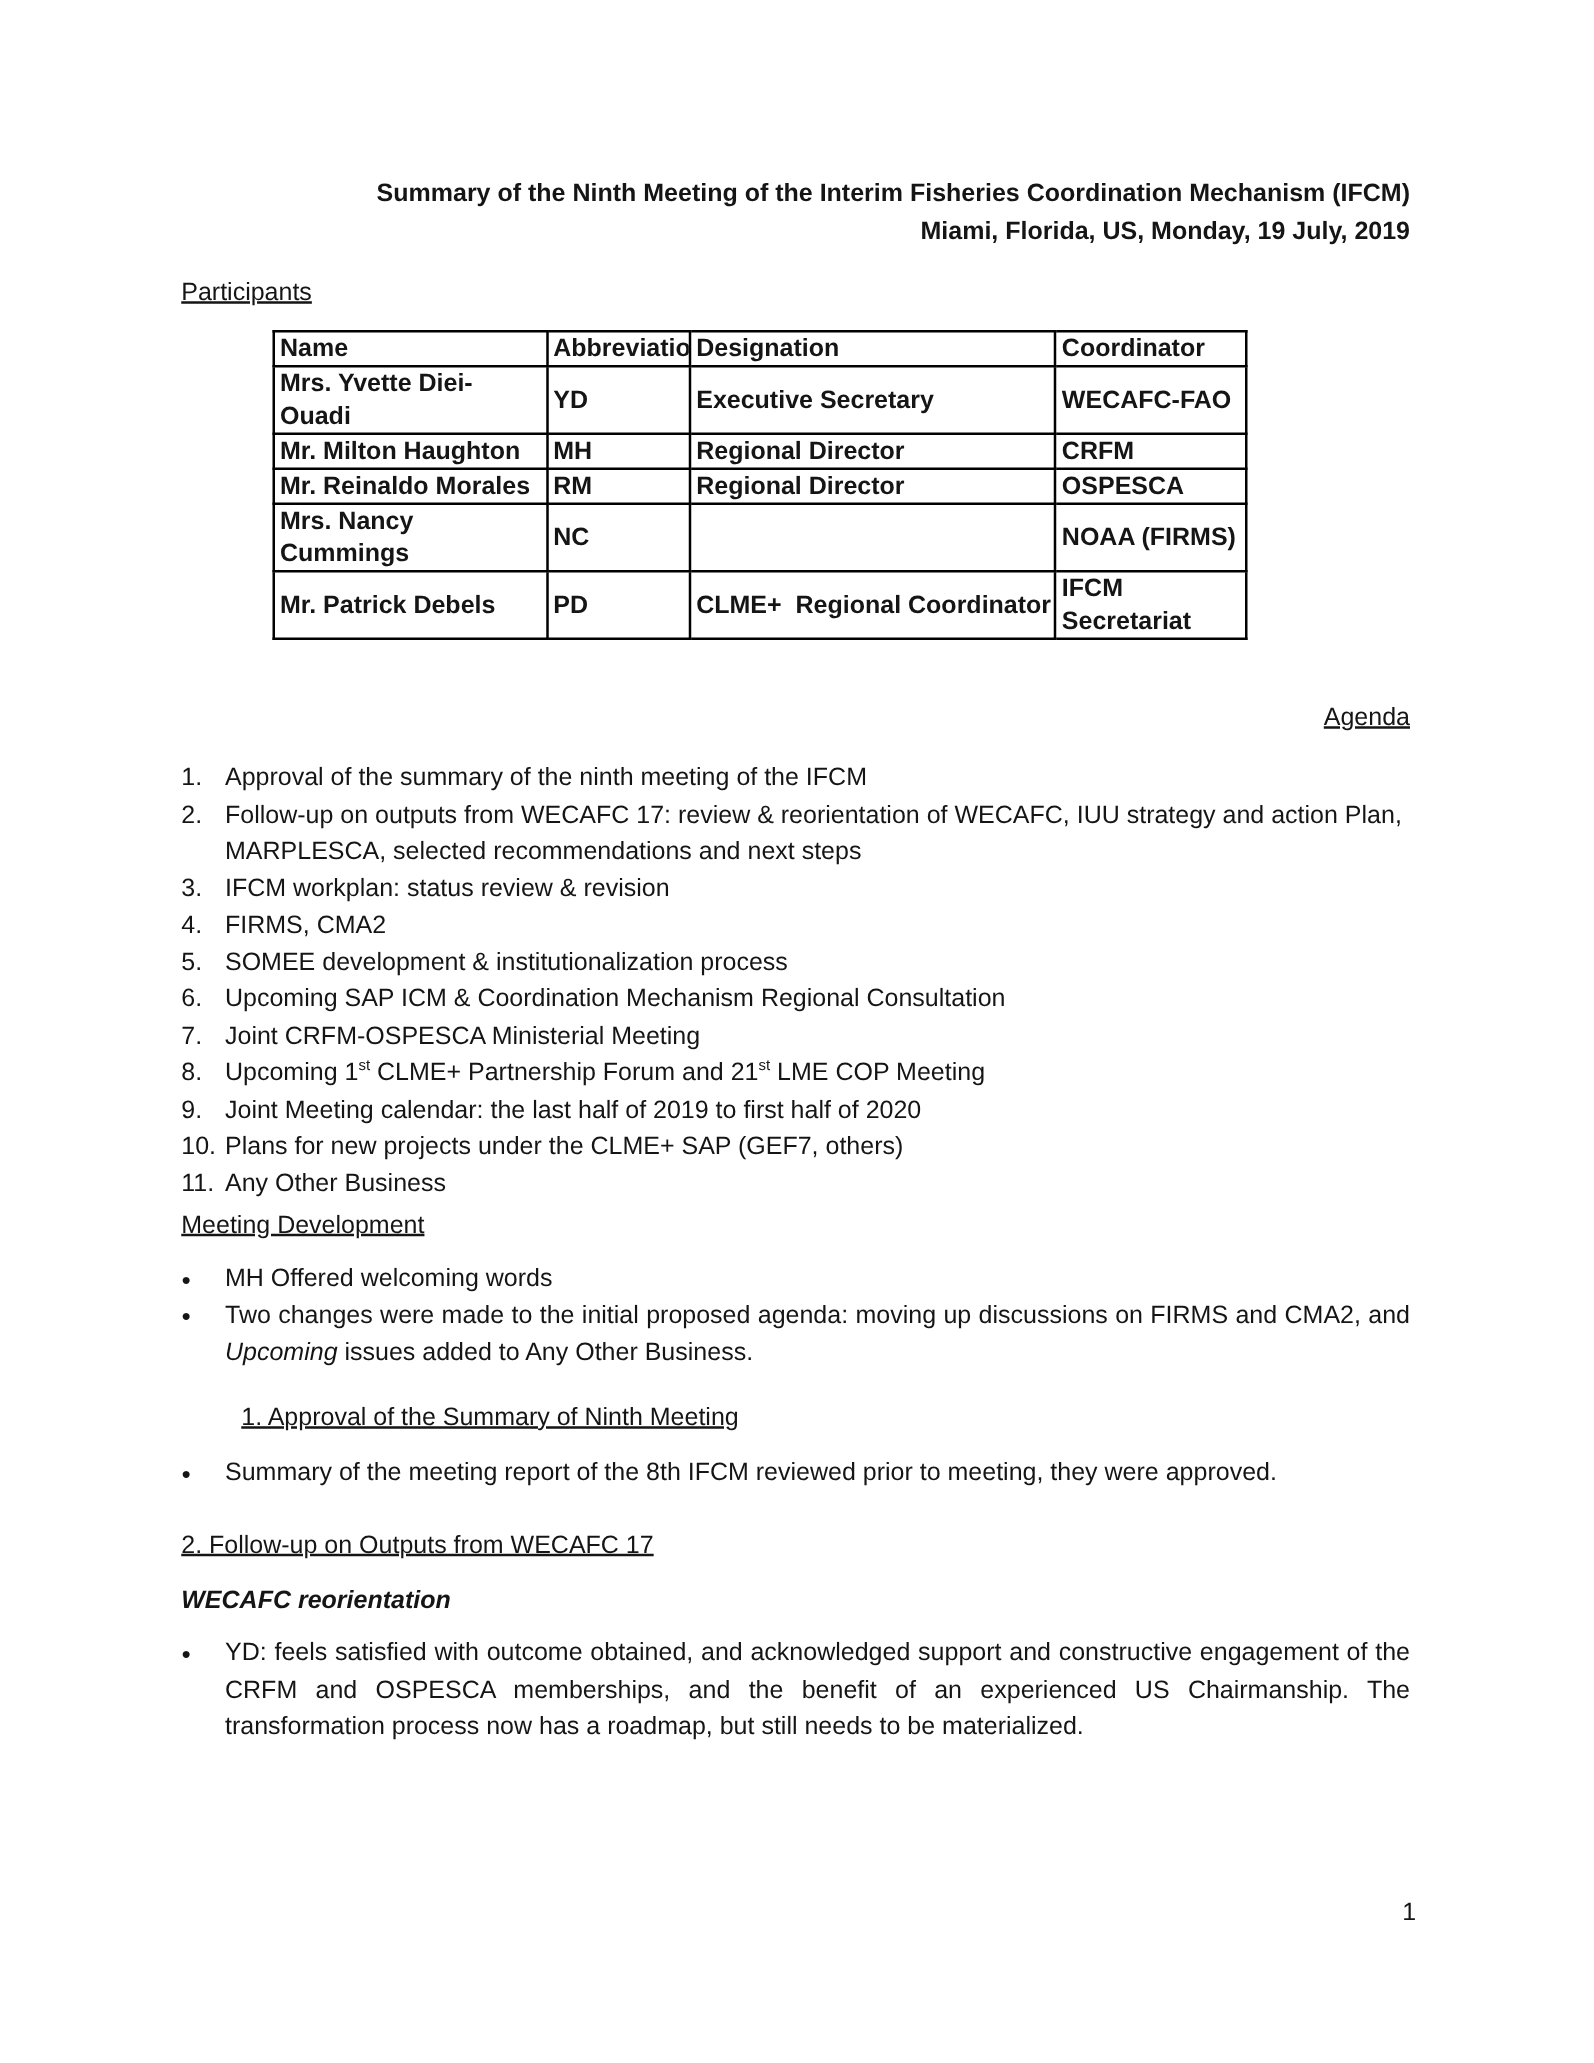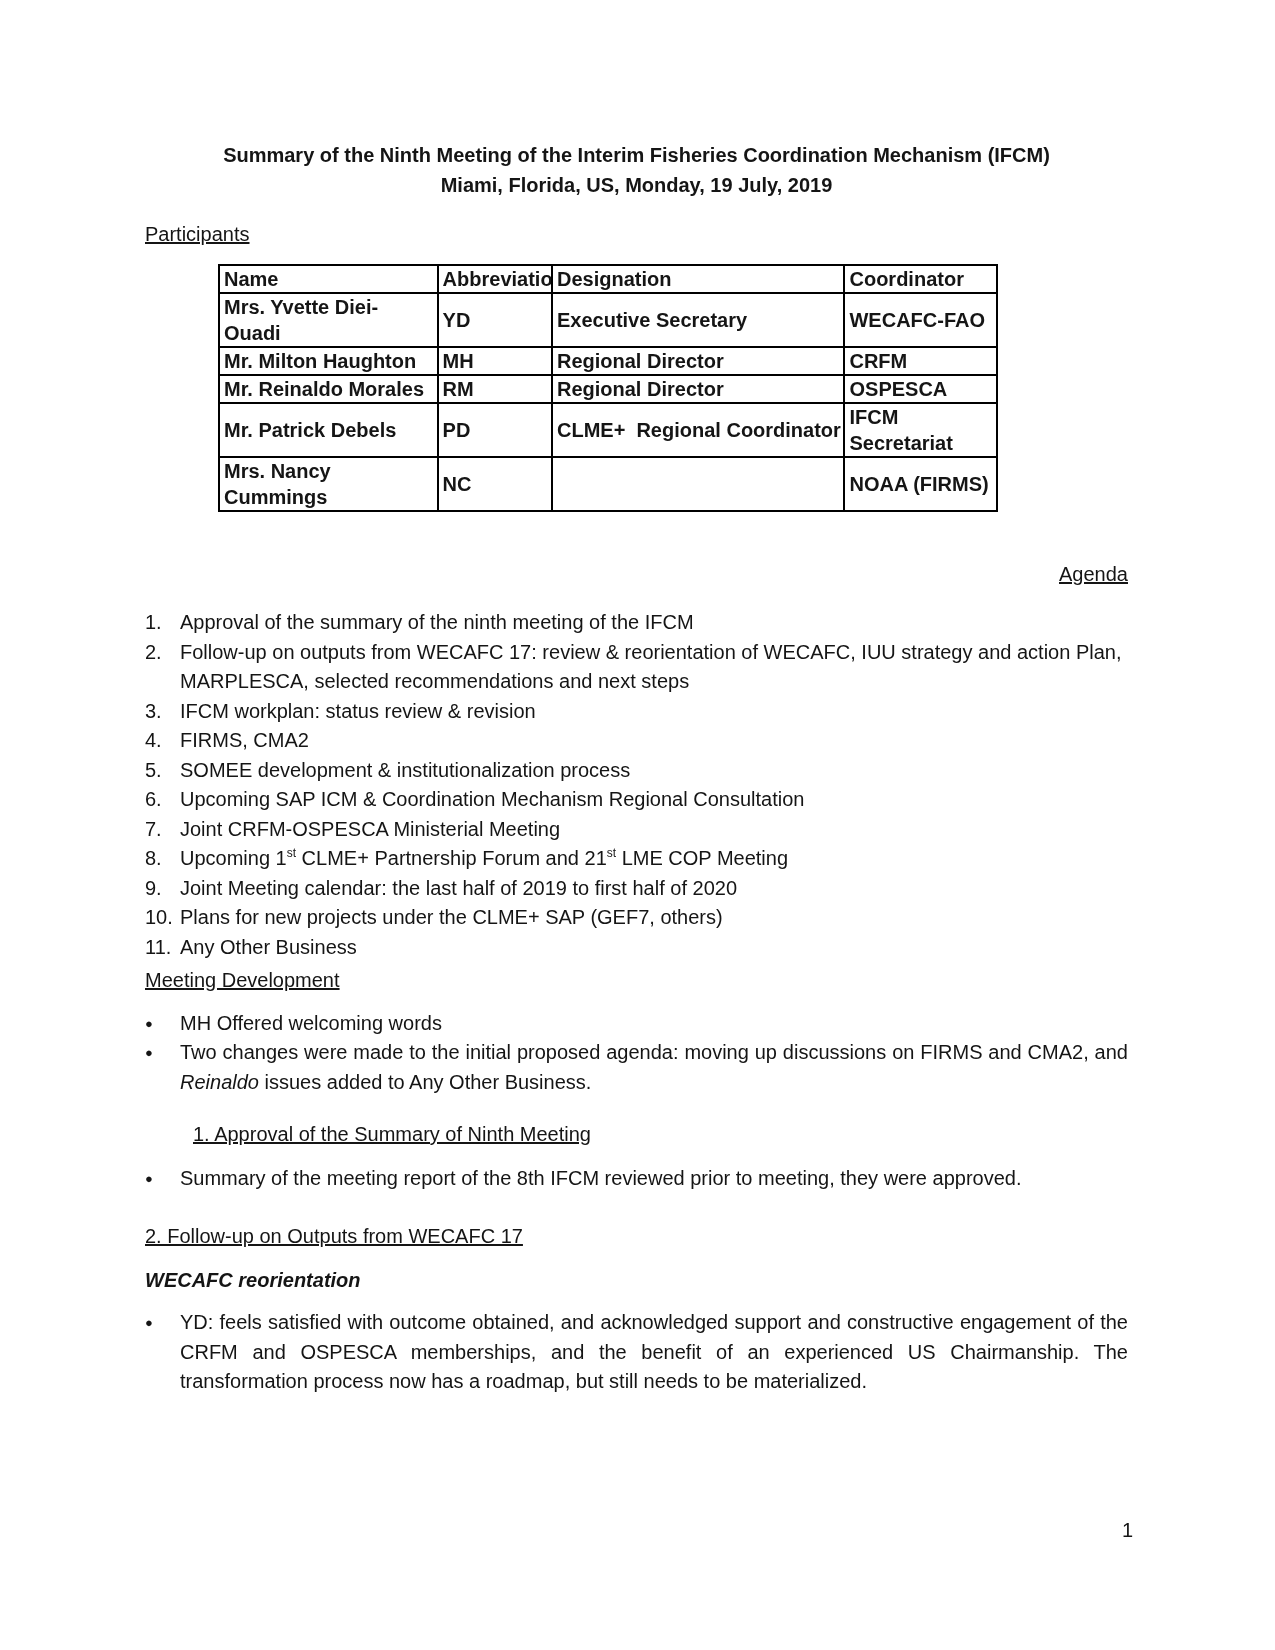--- a/index.html
+++ b/index.html
@@ -10,21 +10,21 @@
     height: 1650px;
     background: #ffffff;
     color: #151515;
     font-family: "Liberation Sans", "DejaVu Sans", sans-serif;
     font-size: 20px;
     line-height: 29.5px;
     box-sizing: border-box;
     padding: 141px 147px 0 145px;
     overflow: hidden;
   }
-  .title-block { text-align: center; font-weight: bold; }
+  .title-block { text-align: right; font-weight: bold; }
   .heading {
     font-weight: normal;
     text-decoration: underline;
     margin-top: 20px;
   }
   .h-agenda   { margin-top: 48px; text-align: right; }
   .h-md       { margin-top: 4px; }
   .h-s1       { margin-top: 23px; margin-left: 48px; }
   .h-s2       { margin-top: 29px; }
   .subheading { font-weight: bold; font-style: italic; margin-top: 14px; }
@@ -106,31 +106,31 @@
         <td>Regional Director</td>
         <td>CRFM</td>
       </tr>
       <tr>
         <td>Mr. Reinaldo Morales</td>
         <td>RM</td>
         <td>Regional Director</td>
         <td>OSPESCA</td>
       </tr>
       <tr>
+        <td>Mrs. Nancy Cummings</td>
+        <td>NC</td>
+        <td></td>
+        <td>NOAA (FIRMS)</td>
+      </tr>
+      <tr>
         <td>Mr. Patrick Debels</td>
         <td>PD</td>
         <td>CLME+  Regional Coordinator</td>
         <td>IFCM Secretariat</td>
       </tr>
-      <tr>
-        <td>Mrs. Nancy Cummings</td>
-        <td>NC</td>
-        <td></td>
-        <td>NOAA (FIRMS)</td>
-      </tr>
     </tbody>
   </table>
 
   <div class="heading h-agenda">Agenda</div>
 
   <div class="agenda-list">
     <div class="a-row">
       <span class="a-num">1.</span>
       <span class="a-txt">Approval of the summary of the ninth meeting of the IFCM</span>
     </div>
@@ -178,21 +178,21 @@
 
   <div class="heading h-md">Meeting Development</div>
 
   <div class="bullet-list">
     <div class="b-row">
       <span class="b-dot">●</span>
       <span class="b-txt">MH Offered welcoming words</span>
     </div>
     <div class="b-row">
       <span class="b-dot">●</span>
-      <span class="b-txt just"><span>Two changes were made to the initial proposed agenda: moving up discussions on FIRMS and CMA2, and </span><span class="ital">Reinaldo</span><span> issues added to Any Other Business.</span></span>
+      <span class="b-txt just"><span>Two changes were made to the initial proposed agenda: moving up discussions on FIRMS and CMA2, and </span><span class="ital">Upcoming</span><span> issues added to Any Other Business.</span></span>
     </div>
   </div>
 
   <div class="heading h-s1">1. Approval of the Summary of Ninth Meeting</div>
 
   <div class="bullet-list" style="margin-top:14px">
     <div class="b-row">
       <span class="b-dot">●</span>
       <span class="b-txt">Summary of the meeting report of the 8th IFCM reviewed prior to meeting, they were approved.</span>
     </div>

